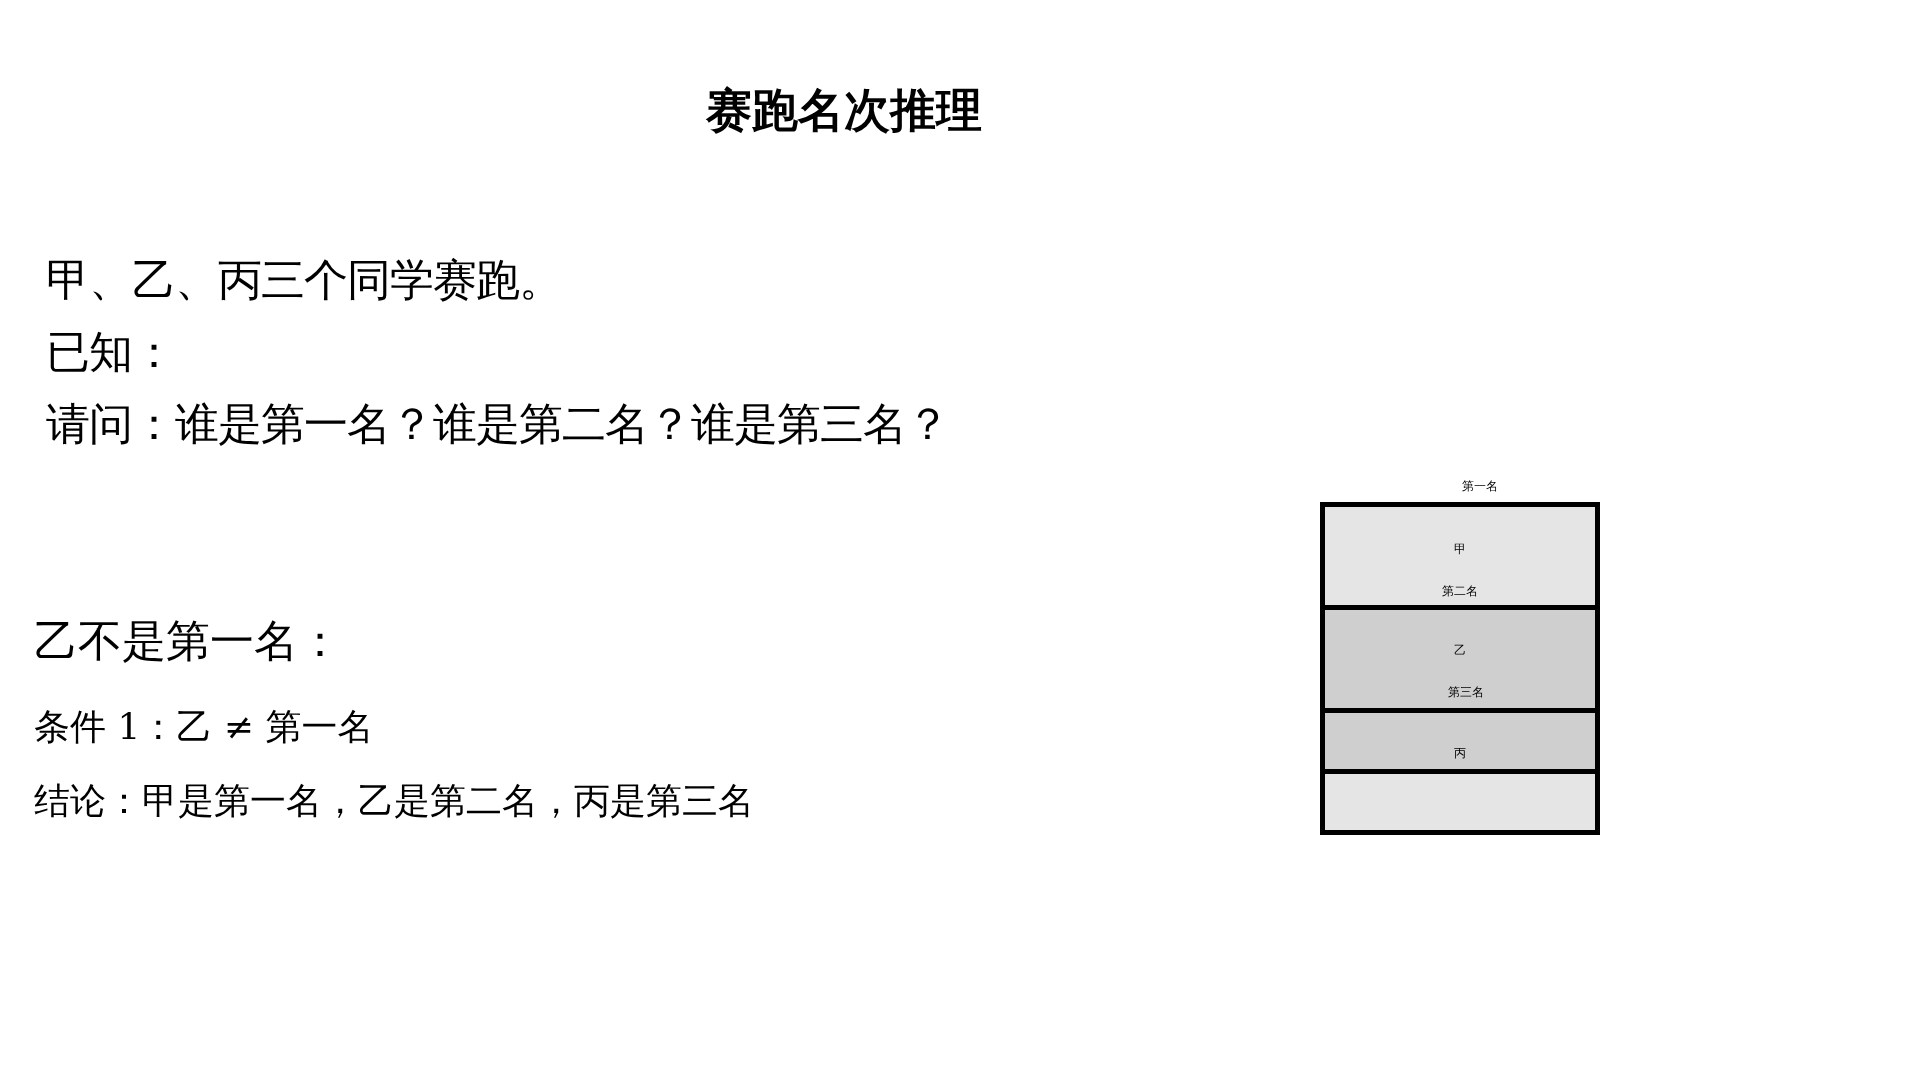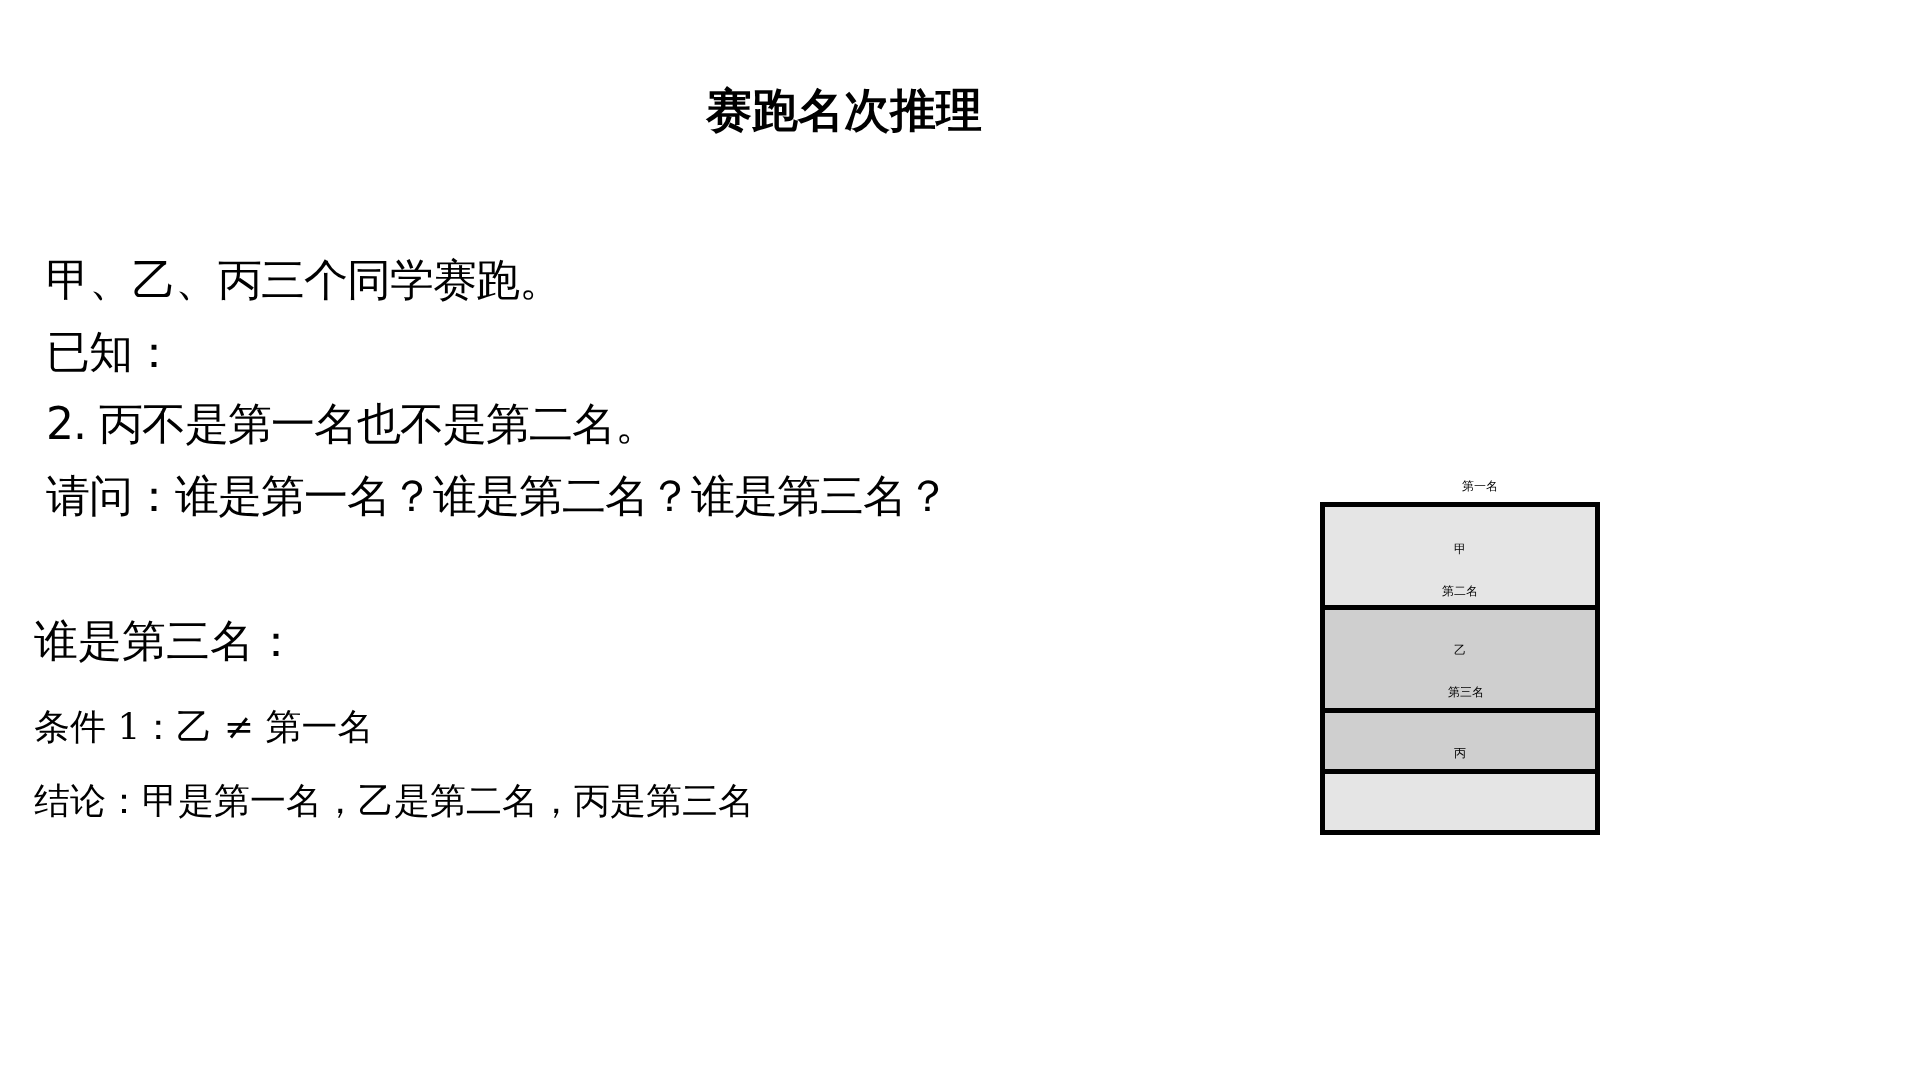--- a/index.html
+++ b/index.html
@@ -17,25 +17,24 @@
   .box + .box { margin-top: -5px; }
 </style>
 </head>
 <body>
 
 <div class="title">赛跑名次推理</div>
 
 <div class="problem">
   <div class="pline">甲、乙、丙三个同学赛跑。</div>
   <div class="pline">已知：</div>
-  <div class="pline">2. 丙不是第一名也不是第二名。</div>
   <div class="pline">请问：谁是第一名？谁是第二名？谁是第三名？</div>
 </div>
 
-<div class="steps-head">谁是第三名：</div>
+<div class="steps-head">乙不是第一名：</div>
 
 <div class="steps">
   <div class="sline">条件 1：乙 ≠ 第一名</div>
   <div class="sline">结论：甲是第一名，乙是第二名，丙是第三名</div>
 </div>
 
 <div class="diagram">
   <div class="dlabel top-label">第一名</div>
 
   <div class="box" style="height:108px;background:#e5e5e5;">

